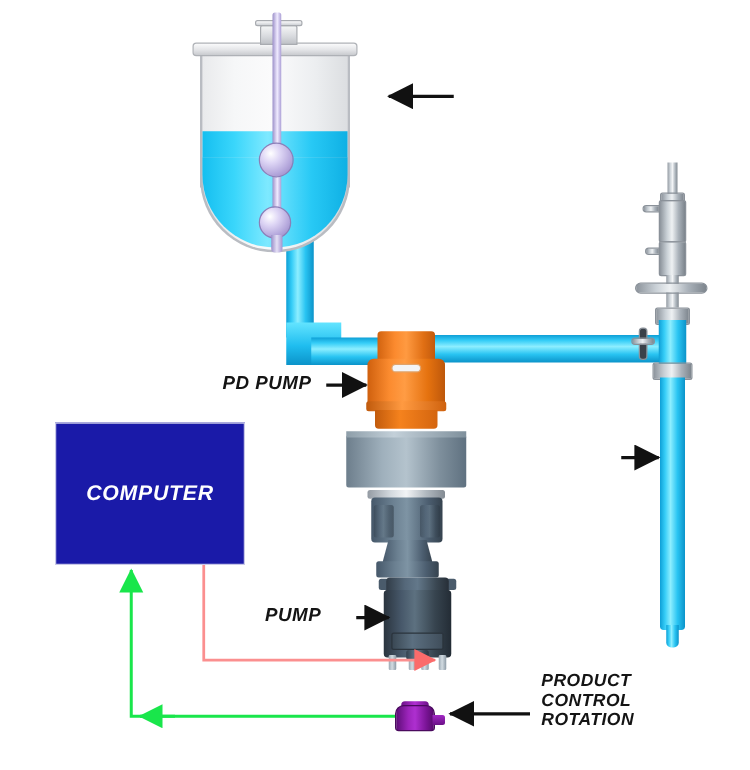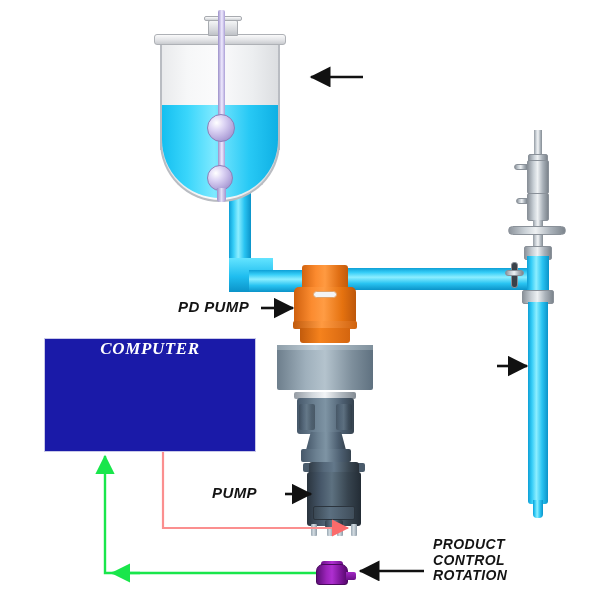--- a/index.html
+++ b/index.html
@@ -172,23 +172,23 @@
   <div class="mtl" style="left:508px;top:226px;width:58px;height:9px;border-radius:5px;"></div>
   <div class="mtl" style="left:524px;top:246px;width:28px;height:14px;border-radius:2px;"></div>
   <div class="mtl" style="left:511px;top:262px;width:7px;height:26px;border-radius:3px;background:#3a4149;"></div>
   <div class="mtl" style="left:505px;top:270px;width:19px;height:6px;border-radius:3px;"></div>
 
   <div class="pipe-v" style="left:527px;top:256px;width:22px;height:36px;"></div>
   <div class="mtl" style="left:522px;top:290px;width:32px;height:14px;border-radius:2px;"></div>
   <div class="pipe-v" style="left:528px;top:302px;width:20px;height:202px;border-radius:0 0 3px 3px;"></div>
   <div class="pipe-v" style="left:533px;top:500px;width:10px;height:18px;border-radius:0 0 4px 4px;"></div>
 
-  <div style="position:absolute;left:44px;top:338px;width:212px;height:114px;
+  <div style="position:absolute;left:44px;top:338px;width:152px;height:114px;
               background:#1a1aa8;border:1px solid #c8c8e8;box-sizing:border-box;
-              display:flex;flex-direction:column;align-items:center;font-family:Liberation Serif, serif;">
+              display:flex;flex-direction:column;align-items:center;justify-content:center;">
     <div style="color:#ffffff;font-weight:bold;font-style:italic;font-size:17px;letter-spacing:.6px;">COMPUTER</div>
   </div>
 
   <svg class="ov" viewBox="0 0 600 616">
     <defs>
       <marker id="ahk" markerWidth="9" markerHeight="9" refX="7.5" refY="4" orient="auto">
         <path d="M0,0 L8,4 L0,8 z" fill="#111111"></path>
       </marker>
       <marker id="ahr" markerWidth="9" markerHeight="9" refX="7.5" refY="4" orient="auto">
         <path d="M0,0 L8,4 L0,8 z" fill="#fb6b6b"></path>

